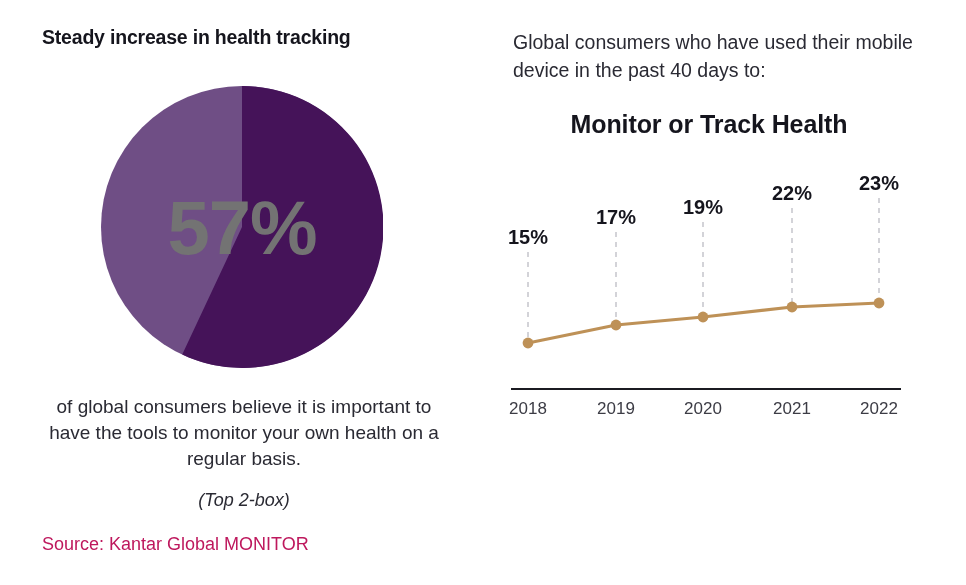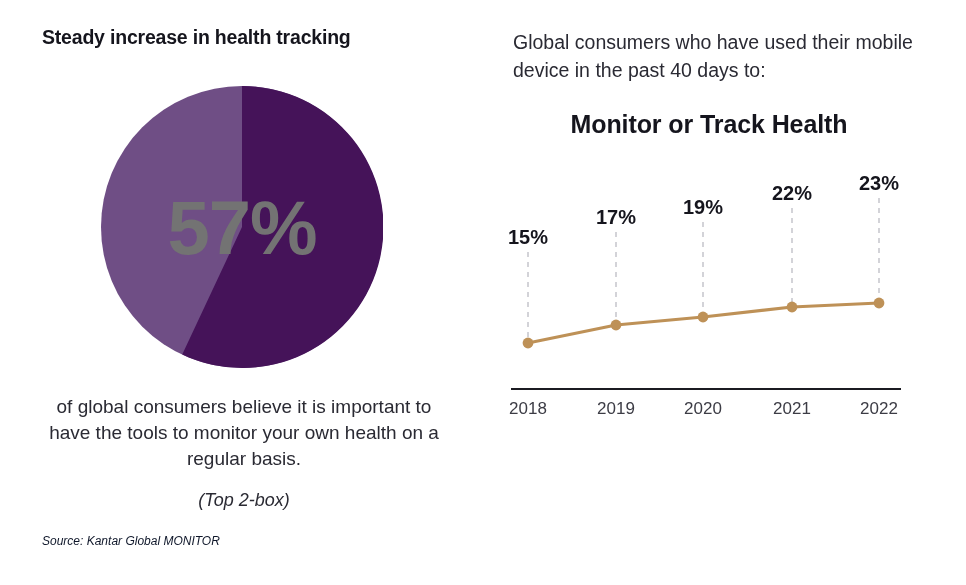--- a/index.html
+++ b/index.html
@@ -73,23 +73,22 @@
     font-size: 18px;
     font-style: italic;
     color: #2a2a33;
     margin-top: 12px;
   }
 
   .source {
     position: absolute;
     left: 42px;
     top: 534px;
-    font-size: 12px;
-    font-style: italic;
-    color: #0f172a;
+    font-size: 18px;
+    color: #be185d;
   }
 
   
   .right-intro {
     position: absolute;
     left: 513px;
     top: 28px;
     width: 400px;
     font-size: 19.5px;
     line-height: 28px;

